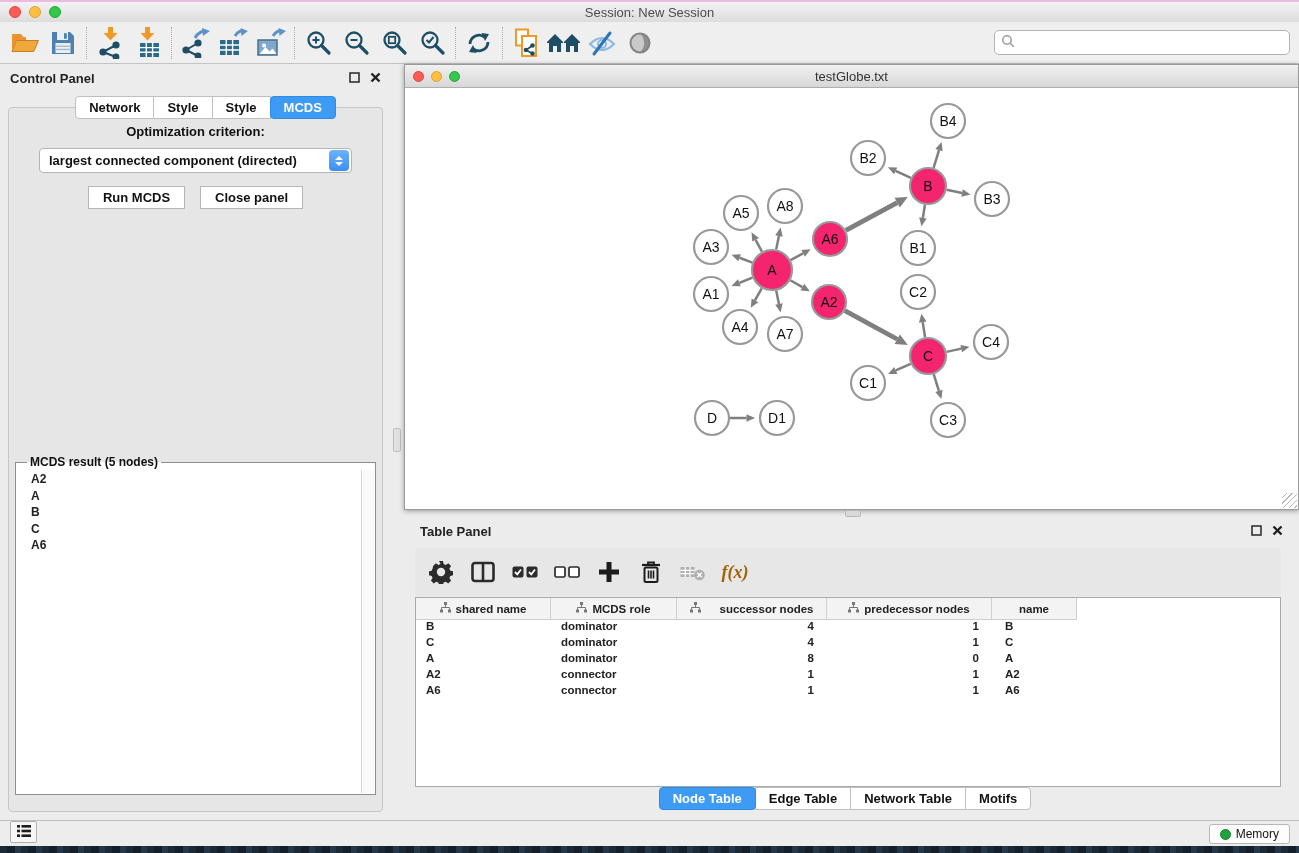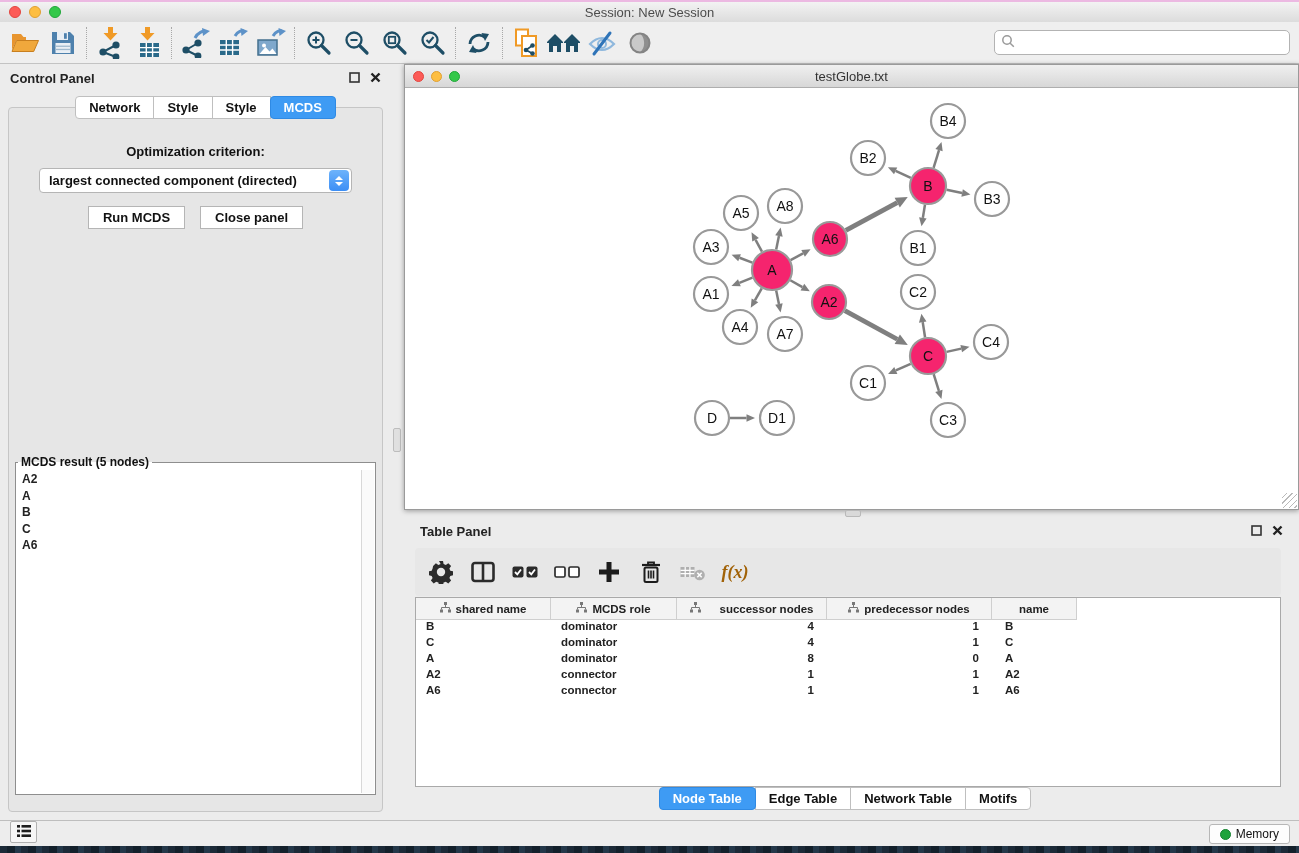--- a/index.html
+++ b/index.html
@@ -33,33 +33,33 @@
   .winbtns { display:flex; gap:10px; align-items:center; }
   .cp-tabs { position:absolute; left:0; top:32px; width:100%; display:flex; justify-content:center; z-index:2;padding-left:20px; }
   .tabseg { display:flex; }
   .tabseg .tab { background:#fff; border:1px solid #bfbfbf; margin-left:-1px; padding:3px 13px;
     font-size:13px; color:#111; }
   .tabseg .tab:first-child { border-radius:4px 0 0 4px; margin-left:0; }
   .tabseg .tab:last-child { border-radius:0 4px 4px 0; }
   .tabseg .tab.sel { background:#3e9bf4; border-color:#2f8ae4; color:#fff; border-radius:4px; position:relative; }
   .cp-body { position:absolute; left:8px; top:43px; width:375px; height:705px; background:#e6e6e6;
     border:1px solid #c6c6c6; border-radius:4px; }
-  .opt-label { text-align:center; margin-top:36px; font-size:13px; color:#111; }
+  .opt-label { text-align:center; margin-top:16px; font-size:13px; color:#111; }
   .selectbox { margin:9px auto 0; width:313px; height:25px; background:#fff; border:1px solid #b5b5b5;
     border-radius:4px; display:flex; align-items:center; position:relative; }
   .selectbox .val { flex:1; padding-left:9px; font-size:13px; color:#111; white-space:nowrap; overflow:hidden; }
   .stepper { width:20px; height:21px; margin-right:2px; border-radius:4px;
     background:linear-gradient(#6db3fb,#3c8ef5); display:flex; flex-direction:column;
     align-items:center; justify-content:center; gap:2px; }
   .stepper .up { width:0;height:0;border-left:4px solid transparent;border-right:4px solid transparent;border-bottom:4px solid #fff; }
   .stepper .dn { width:0;height:0;border-left:4px solid transparent;border-right:4px solid transparent;border-top:4px solid #fff; }
   .btnrow { display:flex; justify-content:center; gap:15px; margin-top:13px; }
   .btn { background:#fff; border:1px solid #b5b5b5; border-radius:0; padding:3px 14px; font-size:13px; color:#111; }
   fieldset.resultbox { position:absolute; left:6px; top:347px; width:361px; height:340px; background:#fff;
-    border:1px solid #8e8e8e; }
+    border:1px solid #8e8e8e;padding-left:9px; }
   fieldset.resultbox legend { font-size:12px; color:#111; padding:0 3px; margin-left:2px; }
   .result-list { position:absolute; left:2px; top:2px; right:15px; bottom:2px; font-size:12px; }
   .result-list div { padding:0 0 0 4px; line-height:16.5px; }
   .vtrack { position:absolute; top:1px; right:1px; bottom:1px; width:13px; background:#fafafa; border-left:1px solid #d8d8d8; }
 
   
   .vsplit-grip { position:absolute; left:393px; top:428px; width:8px; height:24px;
     background:#e0e0e0; border:1px solid #bdbdbd; border-radius:2px; }
   .hsplit-grip { position:absolute; left:845px; top:510px; width:16px; height:7px;
     background:#d9d9d9; border:1px solid #b9b9b9; border-radius:2px; }

